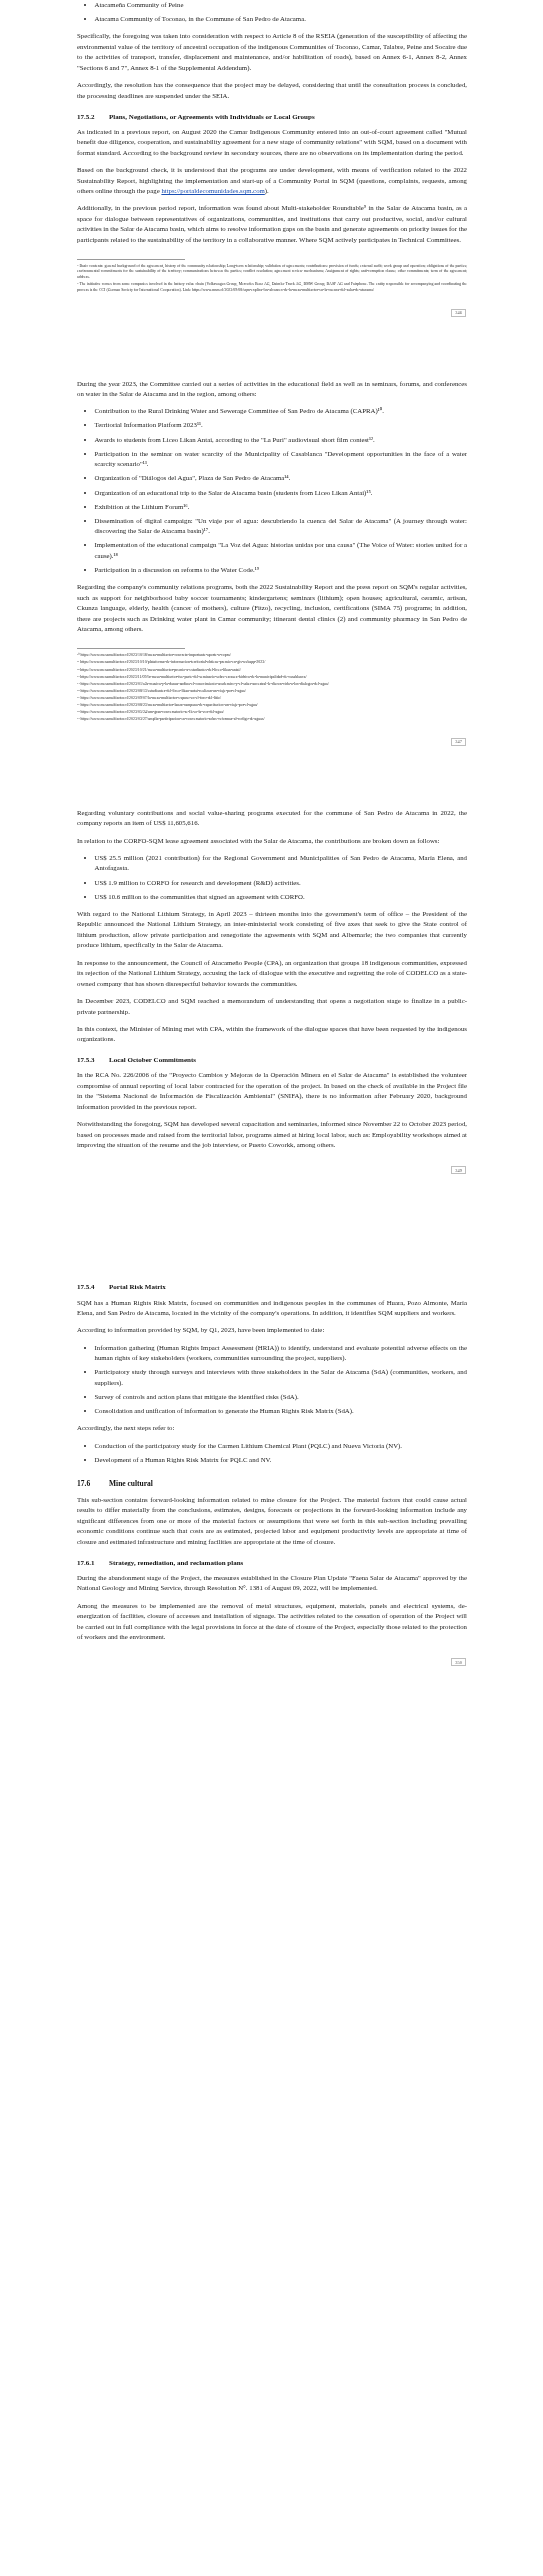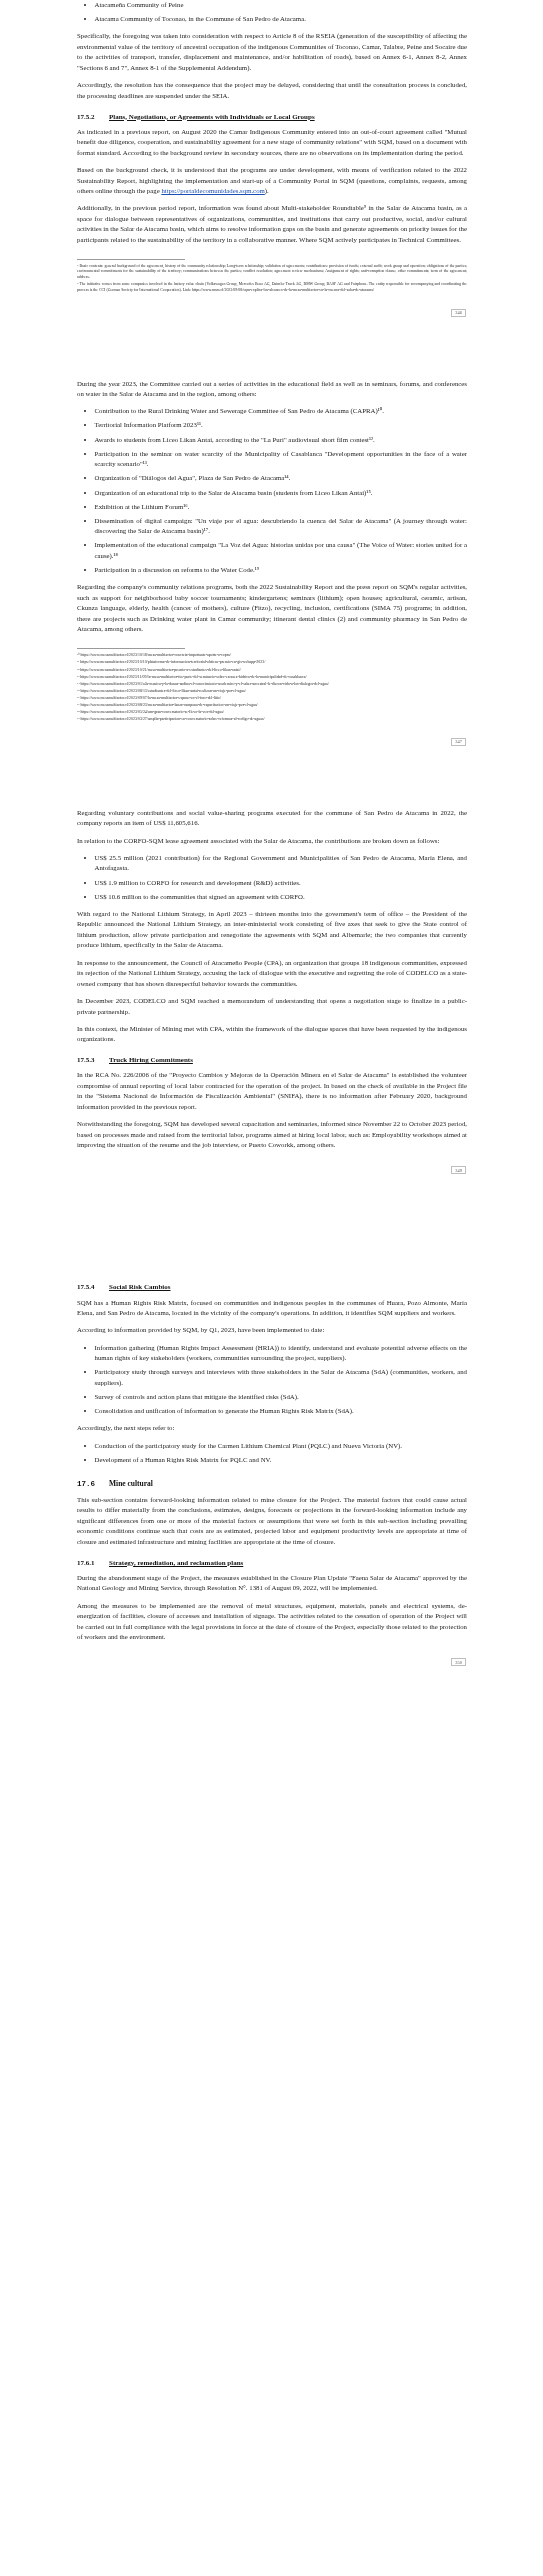--- a/index.html
+++ b/index.html
@@ -33,27 +33,26 @@
     margin: 0 0 3.6px 0;
     color: #1c1c1c;
   }
   ul.disc { list-style: disc; }
   h2.sect {
     font-size: 7.5px;
     font-weight: bold;
     margin: 13.4px 0 7.2px 0;
     color: #111;
   }
-  h2.sect .num { display: inline-block; min-width: 32px; font-family: Liberation Mono, monospace; }
+  h2.sect .num { display: inline-block; min-width: 32px; }
   h3.subsect {
     font-size: 7px;
     font-weight: bold;
     margin: 11.3px 0 6.2px 0;
     color: #111;
-    text-decoration: underline;
   }
   h3.subsect .num { display: inline-block; min-width: 32px; }
   .fn-rule {
     border: none;
     border-top: 0.5px solid #9a9a9a;
     width: 108px;
     margin: 13.4px 0 4.1px 0;
   }
   .footnotes { margin-bottom: 5.2px; }
   .footnotes .fn {
@@ -163,34 +162,34 @@
     <li>US$ 1.9 million to CORFO for research and development (R&amp;D) activities.</li>
     <li>US$ 10.6 million to the communities that signed an agreement with CORFO.</li>
   </ul>
 
   <p>With regard to the National Lithium Strategy, in April 2023 – thirteen months into the government's term of office – the President of the Republic announced the National Lithium Strategy, an inter-ministerial work consisting of five axes that seek to give the State control of lithium production, allow private participation and renegotiate the agreements with SQM and Albemarle; the two companies that currently produce lithium, specifically in the Salar de Atacama.</p>
   <p>In response to the announcement, the Council of Atacameño People (CPA), an organization that groups 18 indigenous communities, expressed its rejection of the National Lithium Strategy, accusing the lack of dialogue with the executive and regretting the role of CODELCO as a state-owned company that has shown disrespectful behavior towards the communities.</p>
   <p>In December 2023, CODELCO and SQM reached a memorandum of understanding that opens a negotiation stage to finalize in a public-private partnership.</p>
   <p>In this context, the Minister of Mining met with CPA, within the framework of the dialogue spaces that have been requested by the indigenous organizations.</p>
 
   <h3 class="subsect">
-    <span class="num">17.5.3</span><span>Truck Hiring Commitments</span>
+    <span class="num">17.5.3</span><span>Local October Commitments</span>
   </h3>
 
   <p>In the RCA No. 226/2006 of the "Proyecto Cambios y Mejoras de la Operación Minera en el Salar de Atacama" is established the volunteer compromise of annual reporting of local labor contracted for the operation of the project. In based on the check of available in the Project file in the "Sistema Nacional de Información de Fiscalización Ambiental" (SNIFA), there is no information after February 2020, background information provided in the previous report.</p>
   <p>Notwithstanding the foregoing, SQM has developed several capacitation and seminaries, informed since November 22 to October 2023 period, based on processes made and raised from the territorial labor, programs aimed at hiring local labor, such as: Employability workshops aimed at improving the situation of the resume and the job interview, or Puerto Coworkk, among others.</p>
 
   <div class="pagenum">
     <span class="box">349</span>
   </div>
 
   <div class="gap-xl"></div>
 
   <h3 class="subsect">
-    <span class="num">17.5.4</span><span>Social Risk Cambios</span>
+    <span class="num">17.5.4</span><span>Portal Risk Matrix</span>
   </h3>
 
   <p>SQM has a Human Rights Risk Matrix, focused on communities and indigenous peoples in the communes of Huara, Pozo Almonte, María Elena, and San Pedro de Atacama, located in the vicinity of the company's operations. In addition, it identifies SQM suppliers and workers.</p>
   <p>According to information provided by SQM, by Q1, 2023, have been implemented to date:</p>
 
   <ul class="disc">
     <li>Information gathering (Human Rights Impact Assessment (HRIA)) to identify, understand and evaluate potential adverse effects on the human rights of key stakeholders (workers, communities surrounding the project, suppliers).</li>
     <li>Participatory study through surveys and interviews with three stakeholders in the Salar de Atacama (SdA) (communities, workers, and suppliers).</li>
     <li>Survey of controls and action plans that mitigate the identified risks (SdA).</li>
     <li>Consolidation and unification of information to generate the Human Rights Risk Matrix (SdA).</li>

